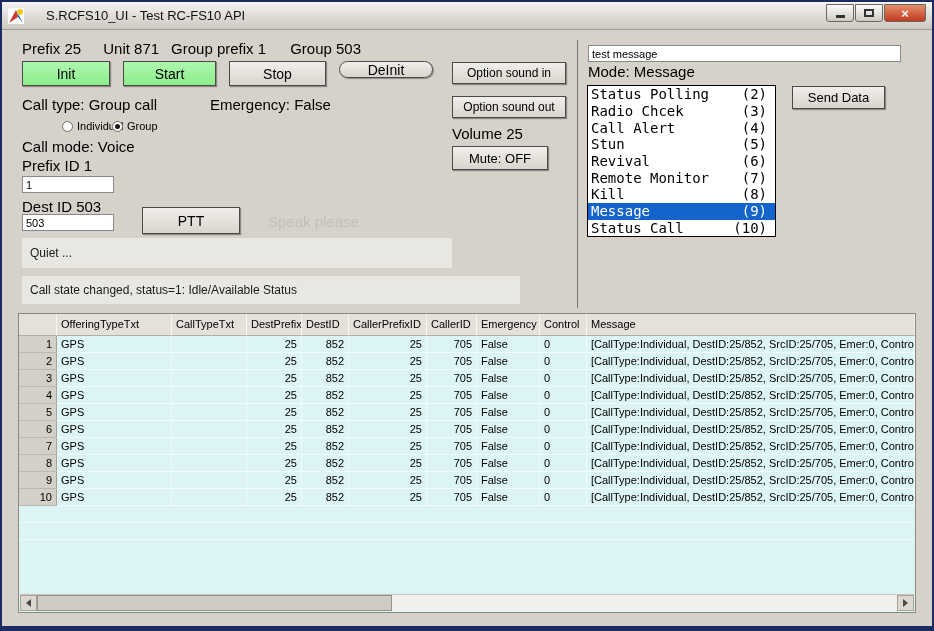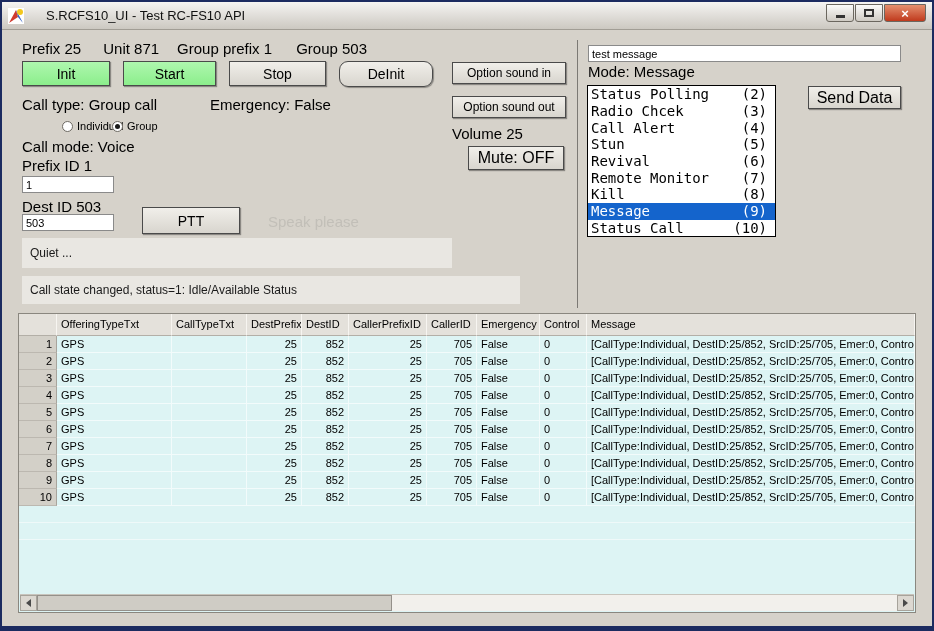--- a/index.html
+++ b/index.html
@@ -25,21 +25,21 @@
   .client { position:absolute; left:0; right:0; top:28px; bottom:0; background:#d6d2ca; }
   .abs { position:absolute; }
 
   .lbl15 { font-size:15px; color:#000; white-space:nowrap; }
 
   .btn { border:1px solid #4a4a4a; background:linear-gradient(#f1efea,#d8d5ce);
          box-shadow:1px 1px 1px rgba(0,0,0,.35); display:flex; align-items:center; justify-content:center;
          font-size:14px; color:#000; cursor:default; }
   .btn.green { background:linear-gradient(#aef7ae,#8cee8c); }
   .btn.small { font-size:12px; }
-  .btn.mid   { font-size:16px;margin-left:16px; }
+  .btn.mid   { font-size:13px; }
 
   .tinput { border:1px solid #8a8a8a; background:#fff; font-size:11px; padding:1px 3px;
             font-family:"Liberation Sans", sans-serif; }
 
   .statusbox { background:#e9e7e2; display:flex; align-items:center; padding:0 8px;
                font-size:12px; color:#1a1a1a; white-space:nowrap; overflow:hidden; }
 
   .divider { width:1px; background:#7c7974; }
 
   .hint { color:#c2bfb8; }
@@ -111,30 +111,30 @@
       <div class="wbtn close">
           <span class="g-x">×</span>
         </div>
     </div>
   </div>
 
   <div class="client">
 
     <div class="abs lbl15" style="left:20px;top:10px;display:flex;">
       <span style="margin-right:22px;">Prefix 25</span>
-      <span style="margin-right:18px;">Unit 871</span>
+      <span style="margin-right:12px;">Unit 871</span>
       <span style="margin-right:24px;">Group prefix 1</span>
       <span>Group 503</span>
     </div>
 
     <div class="abs" style="left:20px;top:31px;display:flex;gap:13px;">
       <div class="btn green" style="width:88px;height:25px;">Init</div>
       <div class="btn green" style="width:93px;height:25px;">Start</div>
       <div class="btn" style="width:97px;height:25px;">Stop</div>
-      <div class="btn" style="width:94px;height:26px;border-radius:9px;">DeInit</div>
+      <div class="btn" style="width:94px;height:17px;border-radius:9px;">DeInit</div>
     </div>
 
     <div class="btn small abs" style="left:450px;top:32px;width:114px;height:22px;">Option sound in</div>
     <div class="btn small abs" style="left:450px;top:66px;width:114px;height:22px;">Option sound out</div>
 
     <span class="abs lbl15" style="left:20px;top:66px;">Call type: Group call</span>
     <span class="abs lbl15" style="left:208px;top:66px;">Emergency: False</span>
 
     <label class="radio abs" style="left:20px;top:90px;padding-left:40px;">
       <span class="rb"></span>

